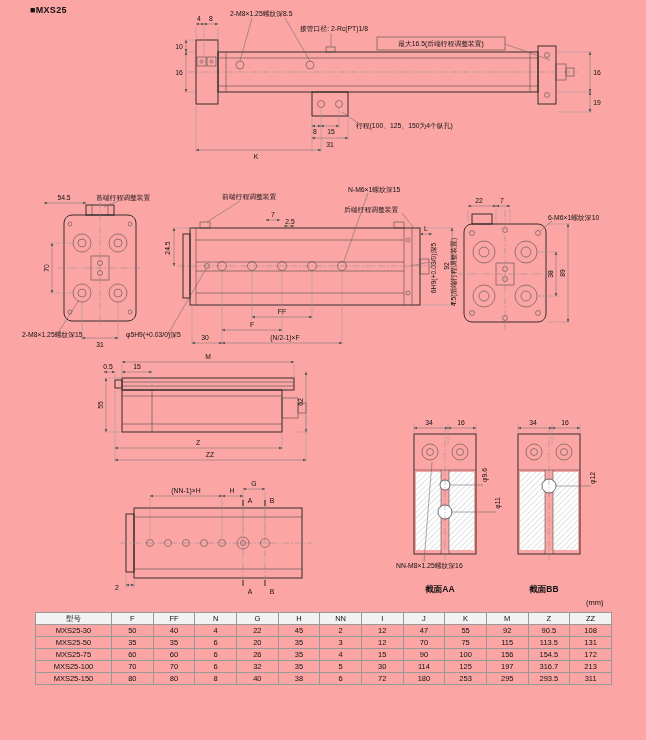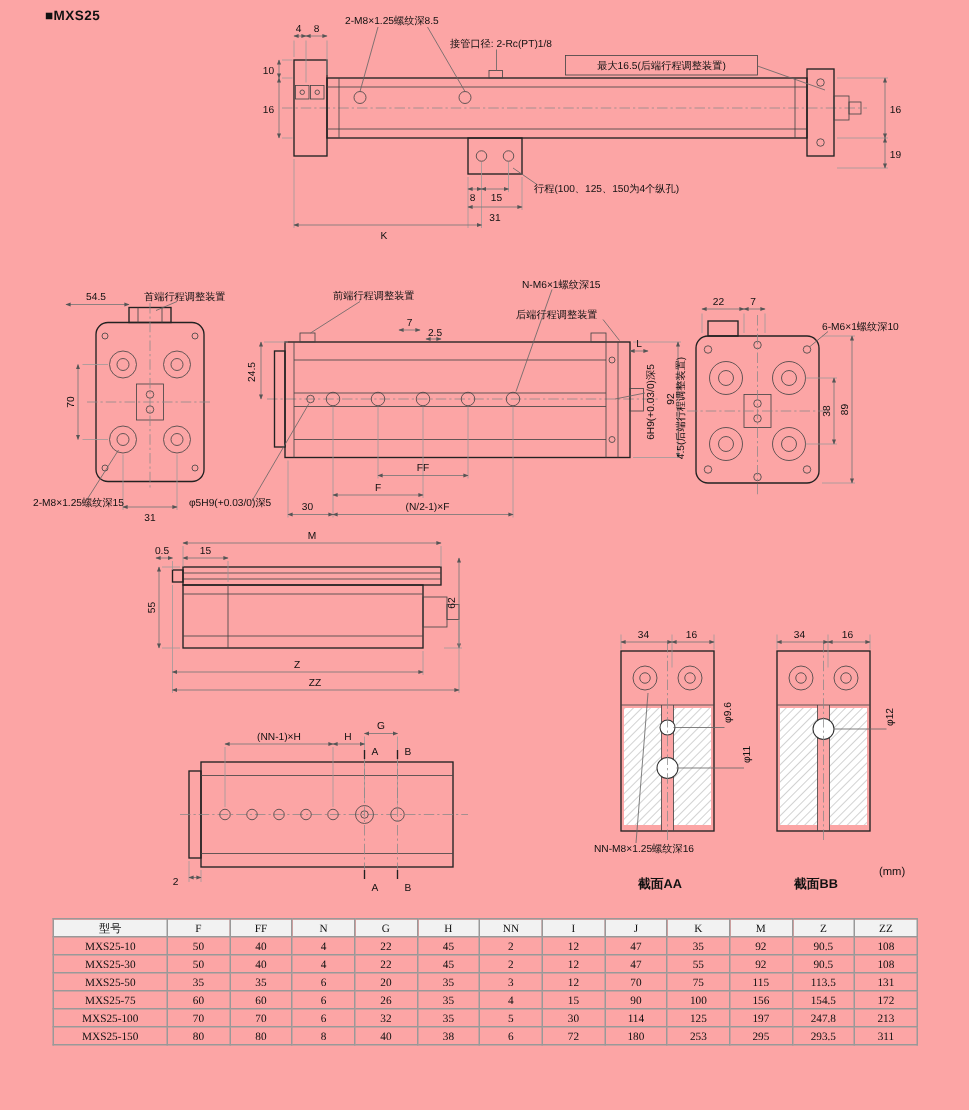--- a/index.html
+++ b/index.html
@@ -10,22 +10,22 @@
   svg.drawing { position:absolute; left:0; top:0; }
   svg.drawing text { font-family:"Liberation Sans","DejaVu Sans",sans-serif; font-size:6.8px; fill:#111; }
   svg.drawing text.cap { font-size:8.5px; font-weight:bold; }
   .o  { fill:none; stroke:#222; stroke-width:0.9; }
   .i  { fill:none; stroke:#444; stroke-width:0.55; }
   .d  { fill:none; stroke:#777; stroke-width:0.55; }
   .e  { fill:none; stroke:#9a9a9a; stroke-width:0.5; }
   .c  { fill:none; stroke:#888; stroke-width:0.5; stroke-dasharray:7 2 1.5 2; }
   .ld { fill:none; stroke:#666; stroke-width:0.55; }
   .w  { fill:#fff; stroke:#333; stroke-width:0.7; }
-  .unit { position:absolute; left:586px; top:576px; font-size:7.5px; color:#111; }
-  #dim-table { position:absolute; left:35px; top:612px; width:577px; border-collapse:collapse; table-layout:fixed;font-family:Liberation Serif, serif; }
+  .unit { position:absolute; left:586px; top:598px; font-size:7.5px; color:#111; }
+  #dim-table { position:absolute; left:35px; top:612px; width:577px; border-collapse:collapse; table-layout:fixed; }
   #dim-table th, #dim-table td { border:1px solid #999; font-size:7.5px; text-align:center; padding:0; color:#111; font-weight:normal; line-height:11px; height:11px; overflow:hidden; white-space:nowrap; }
   #dim-table th { background:#f2f2f2; height:12px; }
   #dim-table th:first-child { width:76px; }
 </style>
 </head>
 <body>
 
 <div class="canvas">
   <div class="title">■MXS25</div>
 
@@ -409,35 +409,20 @@
           <th>I</th>
           <th>J</th>
           <th>K</th>
           <th>M</th>
           <th>Z</th>
           <th>ZZ</th>
         </tr>
     </thead>
     <tbody id="tbl-body">
         <tr>
-          <td>MXS25-10</td>
-          <td>50</td>
-          <td>40</td>
-          <td>4</td>
-          <td>22</td>
-          <td>45</td>
-          <td>2</td>
-          <td>12</td>
-          <td>47</td>
-          <td>35</td>
-          <td>92</td>
-          <td>90.5</td>
-          <td>108</td>
-        </tr>
-        <tr>
           <td>MXS25-30</td>
           <td>50</td>
           <td>40</td>
           <td>4</td>
           <td>22</td>
           <td>45</td>
           <td>2</td>
           <td>12</td>
           <td>47</td>
           <td>55</td>
@@ -480,21 +465,21 @@
           <td>70</td>
           <td>70</td>
           <td>6</td>
           <td>32</td>
           <td>35</td>
           <td>5</td>
           <td>30</td>
           <td>114</td>
           <td>125</td>
           <td>197</td>
-          <td>247.8</td>
+          <td>316.7</td>
           <td>213</td>
         </tr>
         <tr>
           <td>MXS25-150</td>
           <td>80</td>
           <td>80</td>
           <td>8</td>
           <td>40</td>
           <td>38</td>
           <td>6</td>

